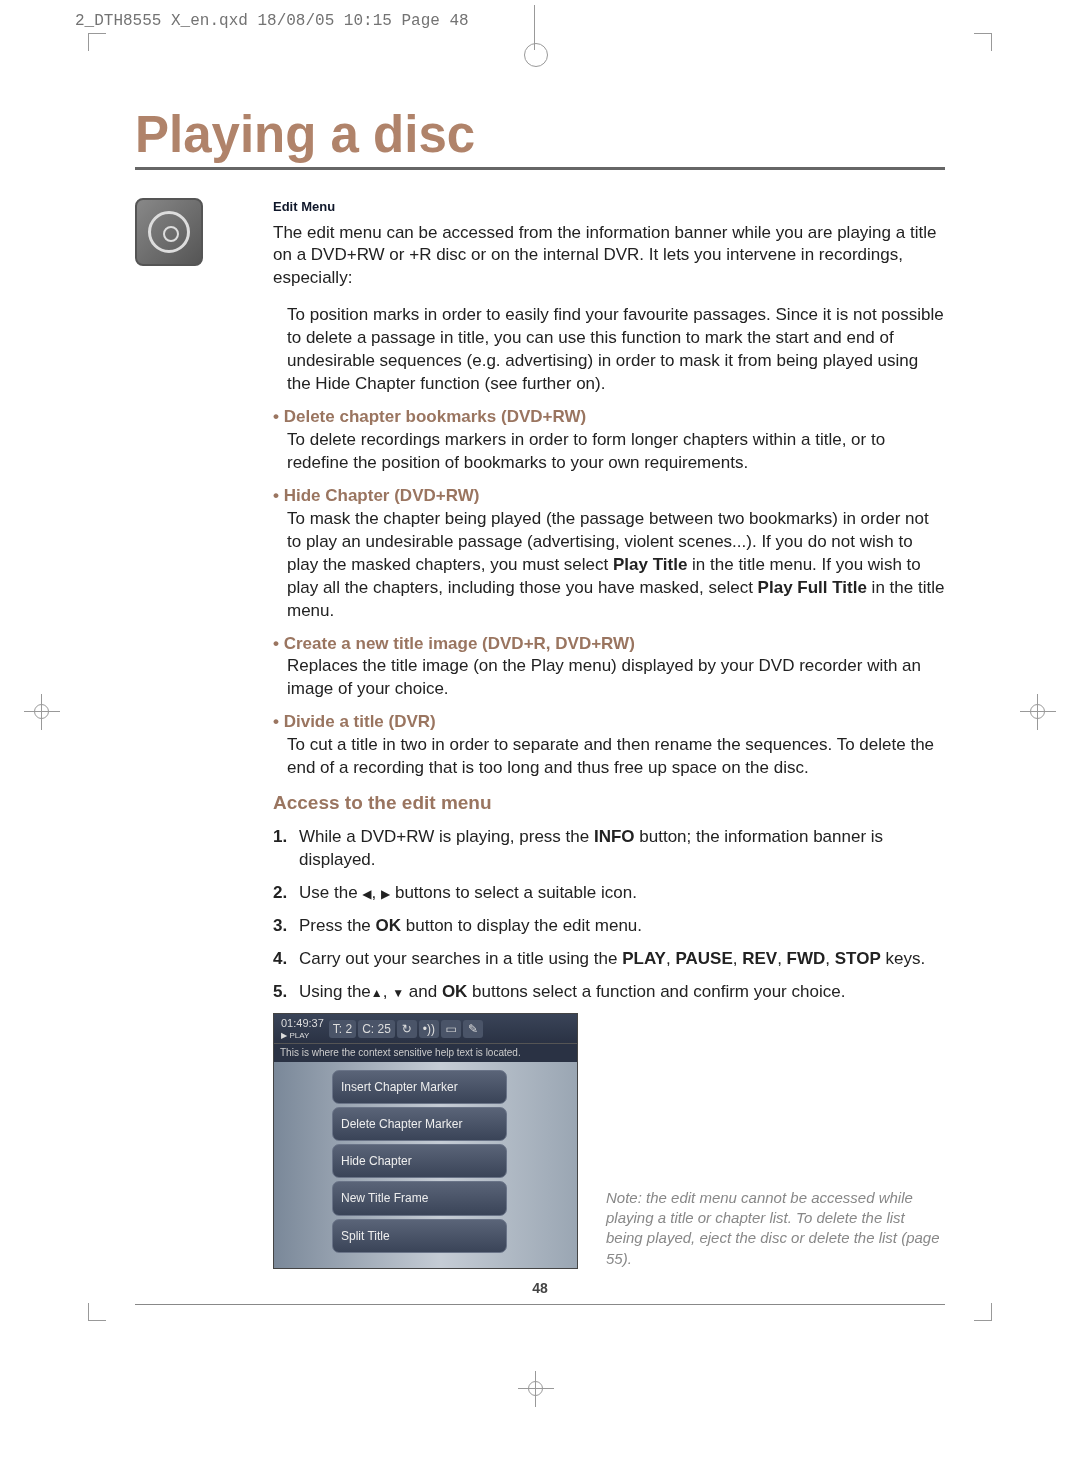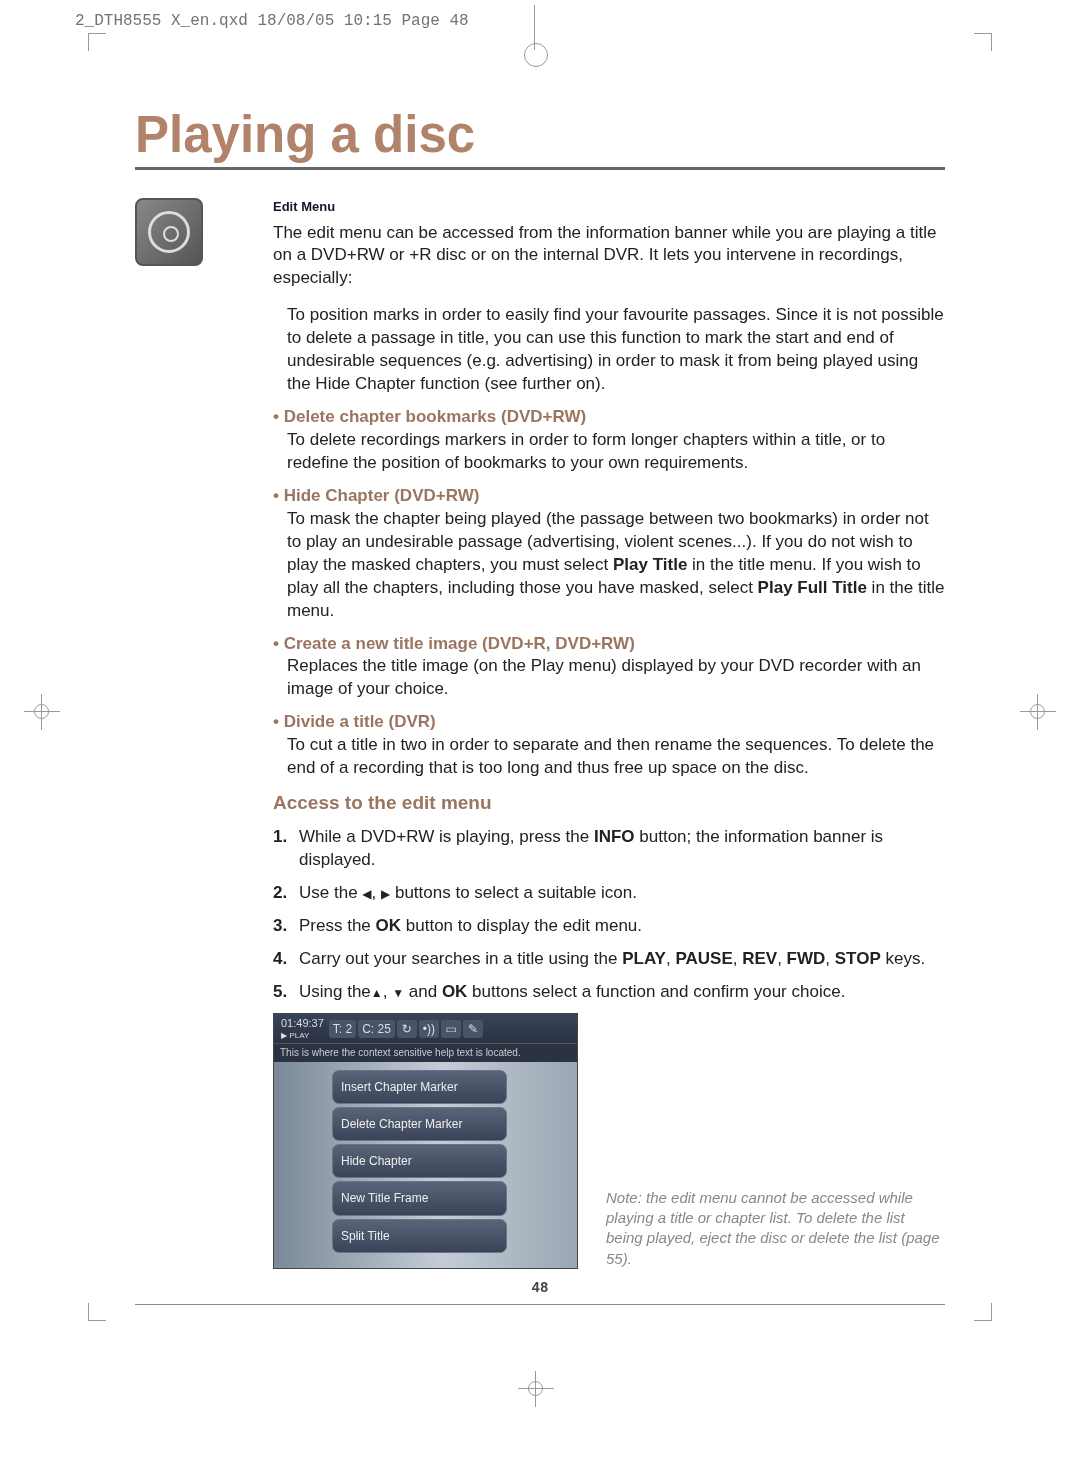--- a/index.html
+++ b/index.html
@@ -266,21 +266,20 @@
 }
 .page-num {
   position: absolute;
   bottom: 165px;
   left: 0;
   right: 0;
   text-align: center;
   font-weight: bold;
   font-size: 14px;
   color: #444;
-  font-family: Liberation Mono, monospace;
 }
 </style>
 </head>
 <body>
 
 <div class="header-print">2_DTH8555 X_en.qxd  18/08/05  10:15  Page 48</div>
 
 <div class="center-mark-top"></div>
 <div class="crop-corner crop-tl"></div>
 <div class="crop-corner crop-tr"></div>

